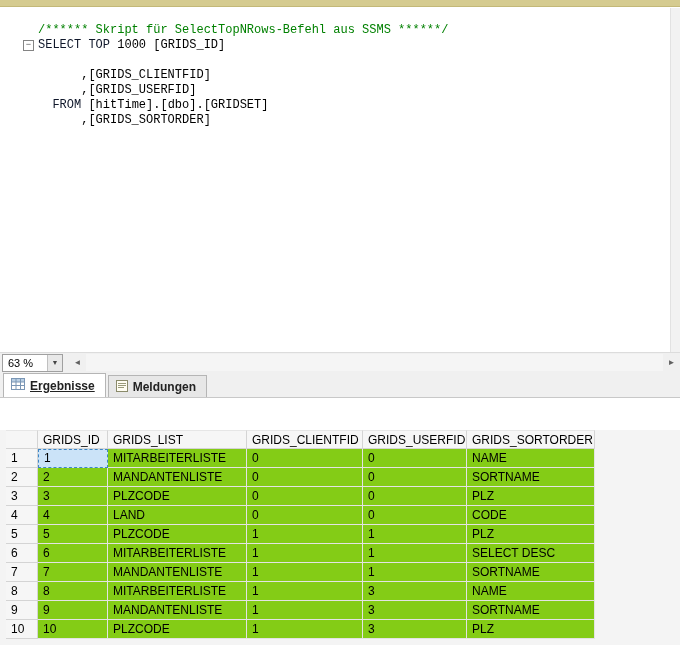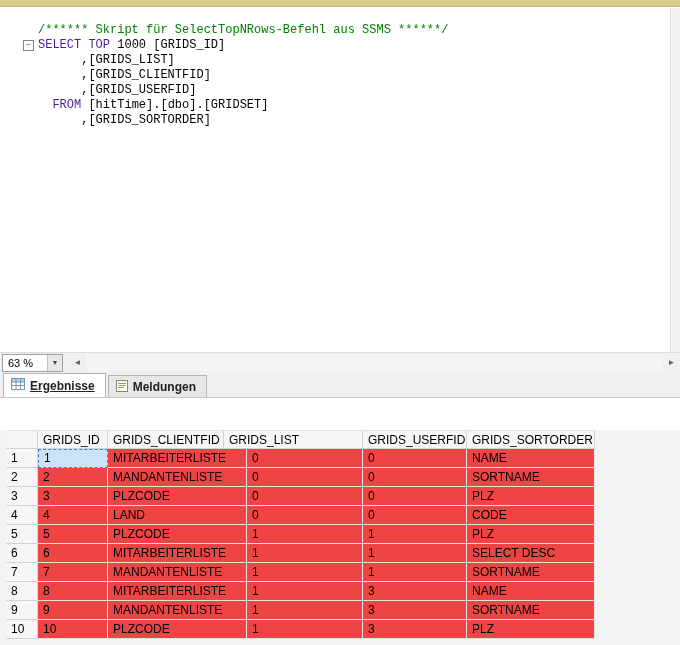--- a/index.html
+++ b/index.html
@@ -45,21 +45,21 @@
     border: 1px solid #848484;
     background: #ffffff;
     color: #555;
     font-size: 9px;
     line-height: 9px;
     text-align: center;
     display: block;
   }
   .code-text { white-space: pre; }
   .tok-comment { color: #008000; }
-  .tok-keyword { color: #4c1d95; }
+  .tok-keyword { color: #0f172a; }
   .tok-plain   { color: #000000; }
 
   
   .zoombar {
     height: 20px;
     background: #f0f0f0;
     border-top: 1px solid #dcdcdc;
     display: flex;
     align-items: center;
   }
@@ -164,21 +164,21 @@
     border-right: 1px solid #d4d4d4;
     border-bottom: 1px solid #d4d4d4;
     border-top: 1px solid #e6e6e6;
   }
   .grid-rownum {
     background: #f6f6f6;
     border-right: 1px solid #d4d4d4;
     border-bottom: 1px solid #d4d4d4;
   }
   .grid-cell {
-    background: #ef4444;
+    background: #84cc16;
     border-right: 1px solid #e3e3e3;
     border-bottom: 1px solid #e3e3e3;
   }
   .grid-cell.selected {
     background: #cbe3f8;
     border: 1px dashed #3d86c6;
     line-height: 16px;
   }
 </style>
 </head>
@@ -195,21 +195,20 @@
       <div class="code-line">
         <span class="sel-margin"></span>
         <span class="fold-col">
           <span class="fold-box">−</span>
         </span>
         <span class="code-text"><span class="tok-keyword">SELECT</span><span class="tok-plain"> </span><span class="tok-keyword">TOP</span><span class="tok-plain"> 1000 [GRIDS_ID]</span></span>
       </div>
       <div class="code-line">
         <span class="sel-margin"></span>
         <span class="fold-col"></span>
-        <span class="code-text"><span class="tok-plain">      ,[GRIDS_LIST]</span></span>
       </div>
       <div class="code-line">
         <span class="sel-margin"></span>
         <span class="fold-col"></span>
         <span class="code-text"><span class="tok-plain">      ,[GRIDS_CLIENTFID]</span></span>
       </div>
       <div class="code-line">
         <span class="sel-margin"></span>
         <span class="fold-col"></span>
         <span class="code-text"><span class="tok-plain">      ,[GRIDS_USERFID]</span></span>
@@ -264,22 +263,22 @@
     </span>
     <span class="tab-label">Meldungen</span>
   </div>
 </div>
 
 <div class="results-pane">
   <div class="grid">
       <div class="grid-row">
         <div class="grid-corner" style="width: 32px;"></div>
         <div class="grid-head" style="width: 70px;">GRIDS_ID</div>
+        <div class="grid-head" style="width: 139px;">GRIDS_LIST</div>
         <div class="grid-head" style="width: 116px;">GRIDS_CLIENTFID</div>
-        <div class="grid-head" style="width: 139px;">GRIDS_LIST</div>
         <div class="grid-head" style="width: 104px;">GRIDS_USERFID</div>
         <div class="grid-head" style="width: 128px;">GRIDS_SORTORDER</div>
       </div>
       <div class="grid-row">
         <div class="grid-rownum" style="width: 32px;">1</div>
         <div class="grid-cell selected" style="width: 70px;">1</div>
         <div class="grid-cell" style="width: 139px;">MITARBEITERLISTE</div>
         <div class="grid-cell" style="width: 116px;">0</div>
         <div class="grid-cell" style="width: 104px;">0</div>
         <div class="grid-cell" style="width: 128px;">NAME</div>

